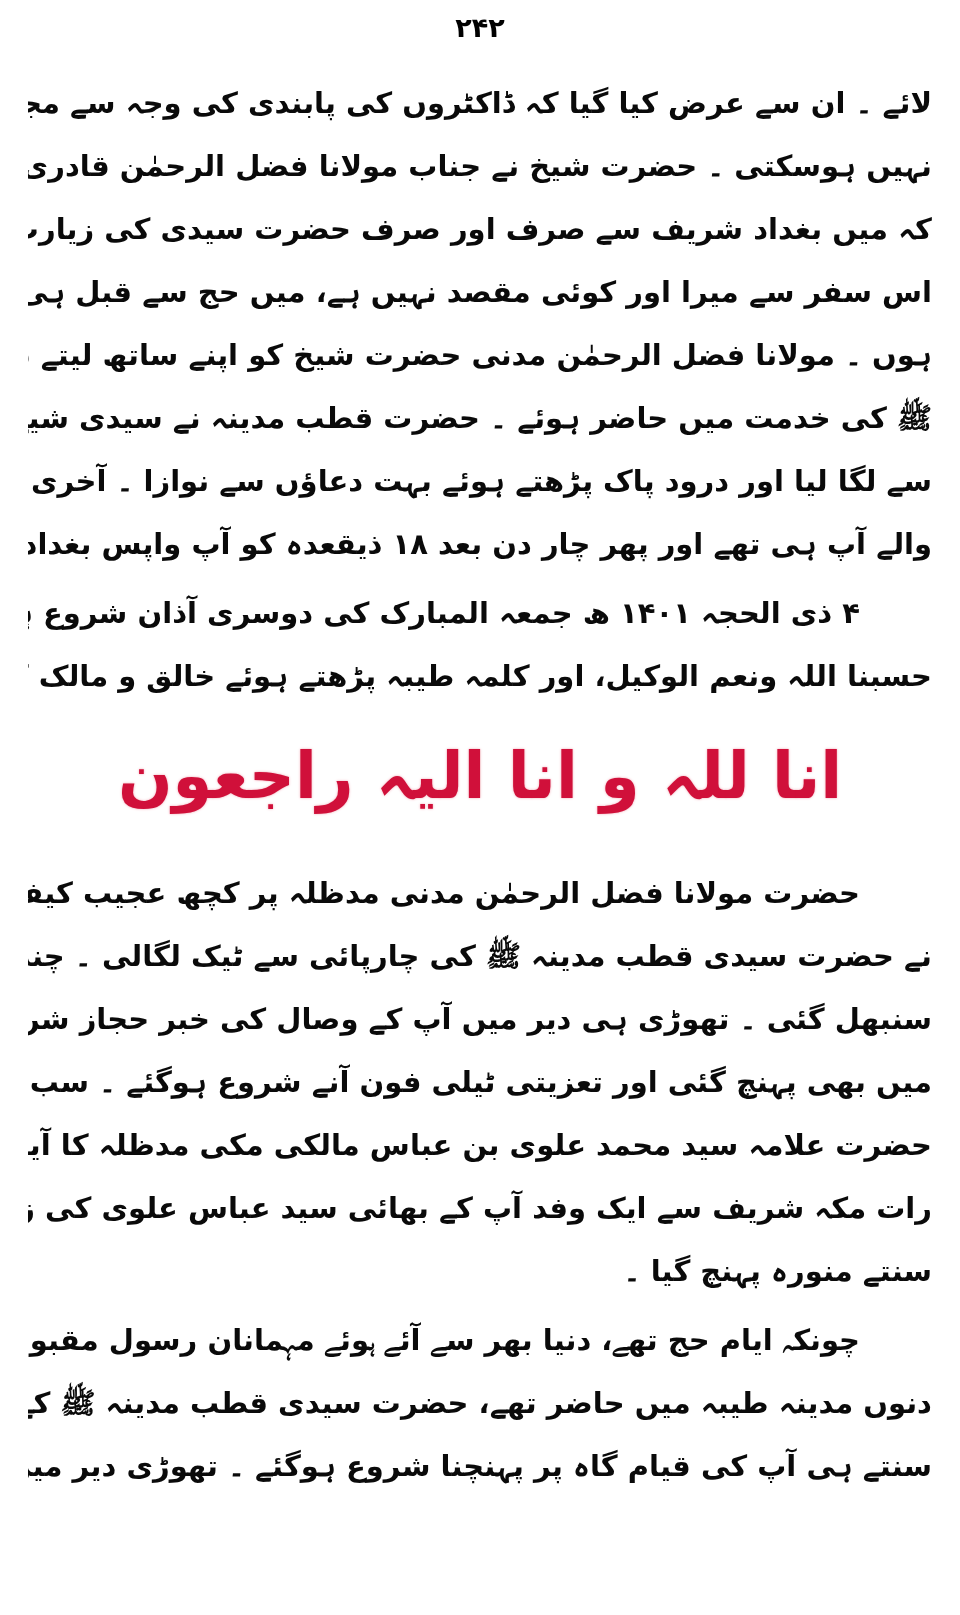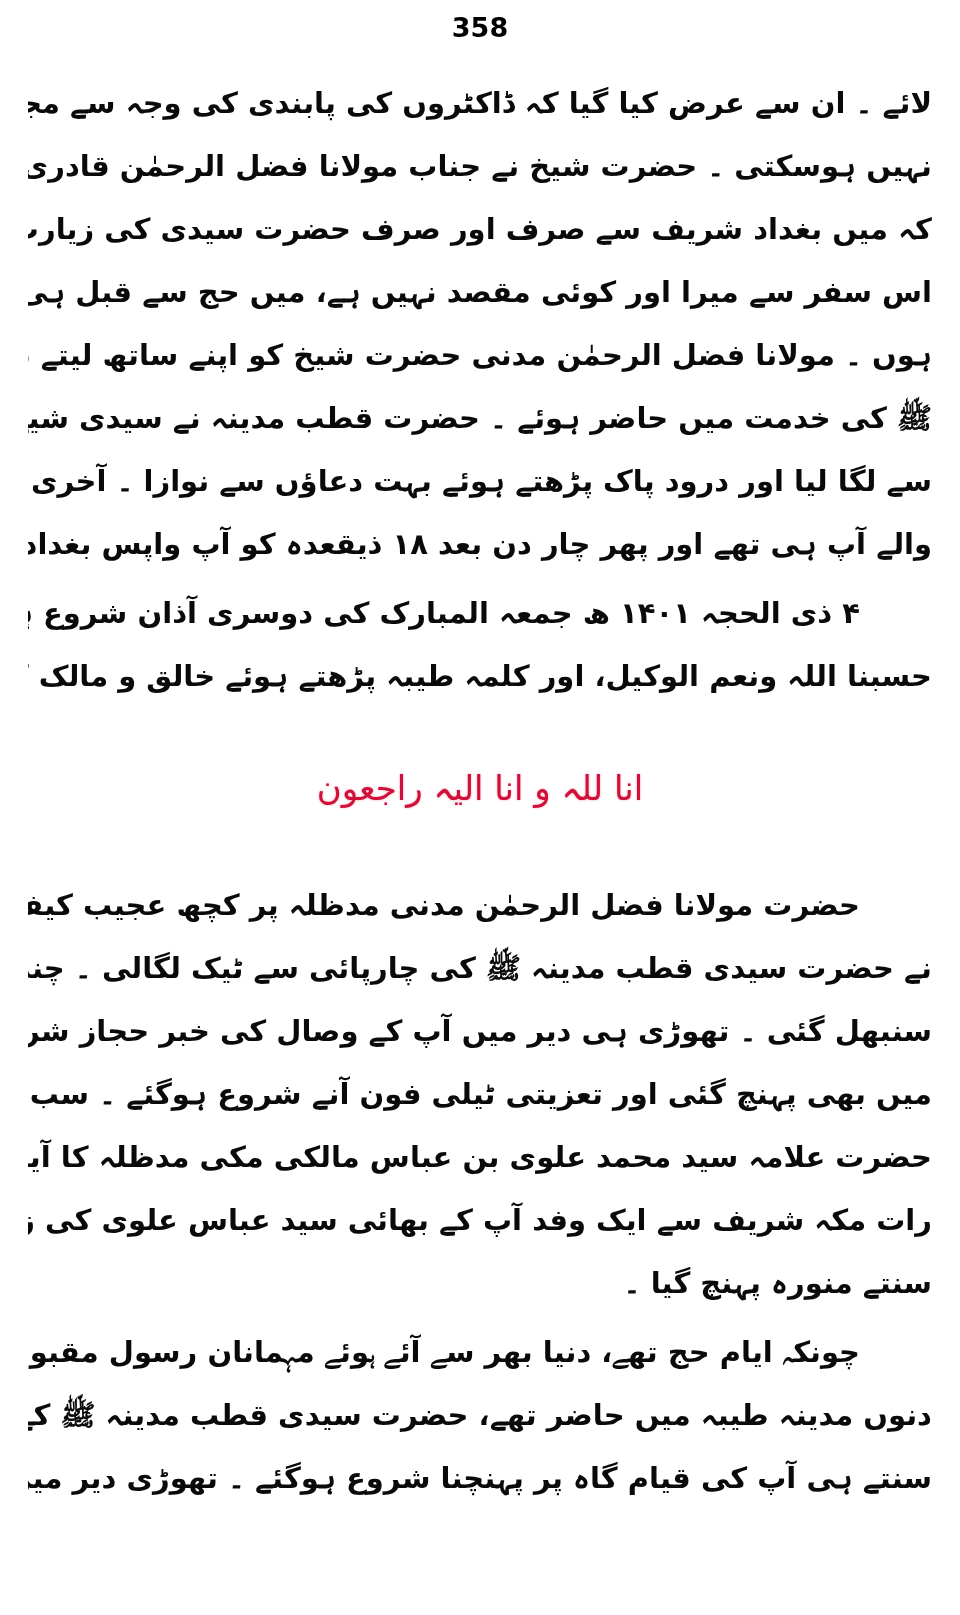--- a/index.html
+++ b/index.html
@@ -34,33 +34,33 @@
     white-space: nowrap;
     overflow: hidden;
     text-align: right;
     font-weight: bold;
     letter-spacing: 0px;
     color: #0a0a0a;
   }
   .line.indent { padding-right: 72px; }
   .heading {
     text-align: center;
-    font-size: 34px;
-    font-weight: normal;
-    margin: 44px 0 50px 0;
+    font-size: 64px;
+    font-weight: bold;
+    margin: 32px 0 50px 0;
     line-height: 72px;
     white-space: nowrap;
     text-shadow: 0 0 3px #f2b8c2, 0 0 1px #f2b8c2;
   }
 </style>
 </head>
 <body>
 
 <div class="page">
-  <div class="page-number">358</div>
+  <div class="page-number">۲۴۲</div>
   <div class="body-text" id="page-body">
       <div class="para">
         <div class="line">لائے ۔ ان سے عرض کیا گیا کہ ڈاکٹروں کی پابندی کی وجہ سے مجبور ہیں اس لئے ملاقات</div>
         <div class="line">نہیں ہوسکتی ۔ حضرت شیخ نے جناب مولانا فضل الرحمٰن قادری مدظلہ سے ملاقات کی اور فرمایا</div>
         <div class="line">کہ میں بغداد شریف سے صرف اور صرف حضرت سیدی کی زیارت کی غرض سے آیا ہوں ۔</div>
         <div class="line">اس سفر سے میرا اور کوئی مقصد نہیں ہے، میں حج سے قبل ہی بغداد شریف واپس جانا چاہتا</div>
         <div class="line">ہوں ۔ مولانا فضل الرحمٰن مدنی حضرت شیخ کو اپنے ساتھ لیتے ہوئے حضرت قطب مدینہ</div>
         <div class="line">ﷺ کی خدمت میں حاضر ہوئے ۔ حضرت قطب مدینہ نے سیدی شیخ صبیح کا سر اپنے سینہ</div>
         <div class="line">سے لگا لیا اور درود پاک پڑھتے ہوئے بہت دعاؤں سے نوازا ۔ آخری ملاقات کرنے</div>
         <div class="line">والے آپ ہی تھے اور پھر چار دن بعد ۱۸ ذیقعدہ کو آپ واپس بغداد شریف روانہ ہوگئے ۔</div>

